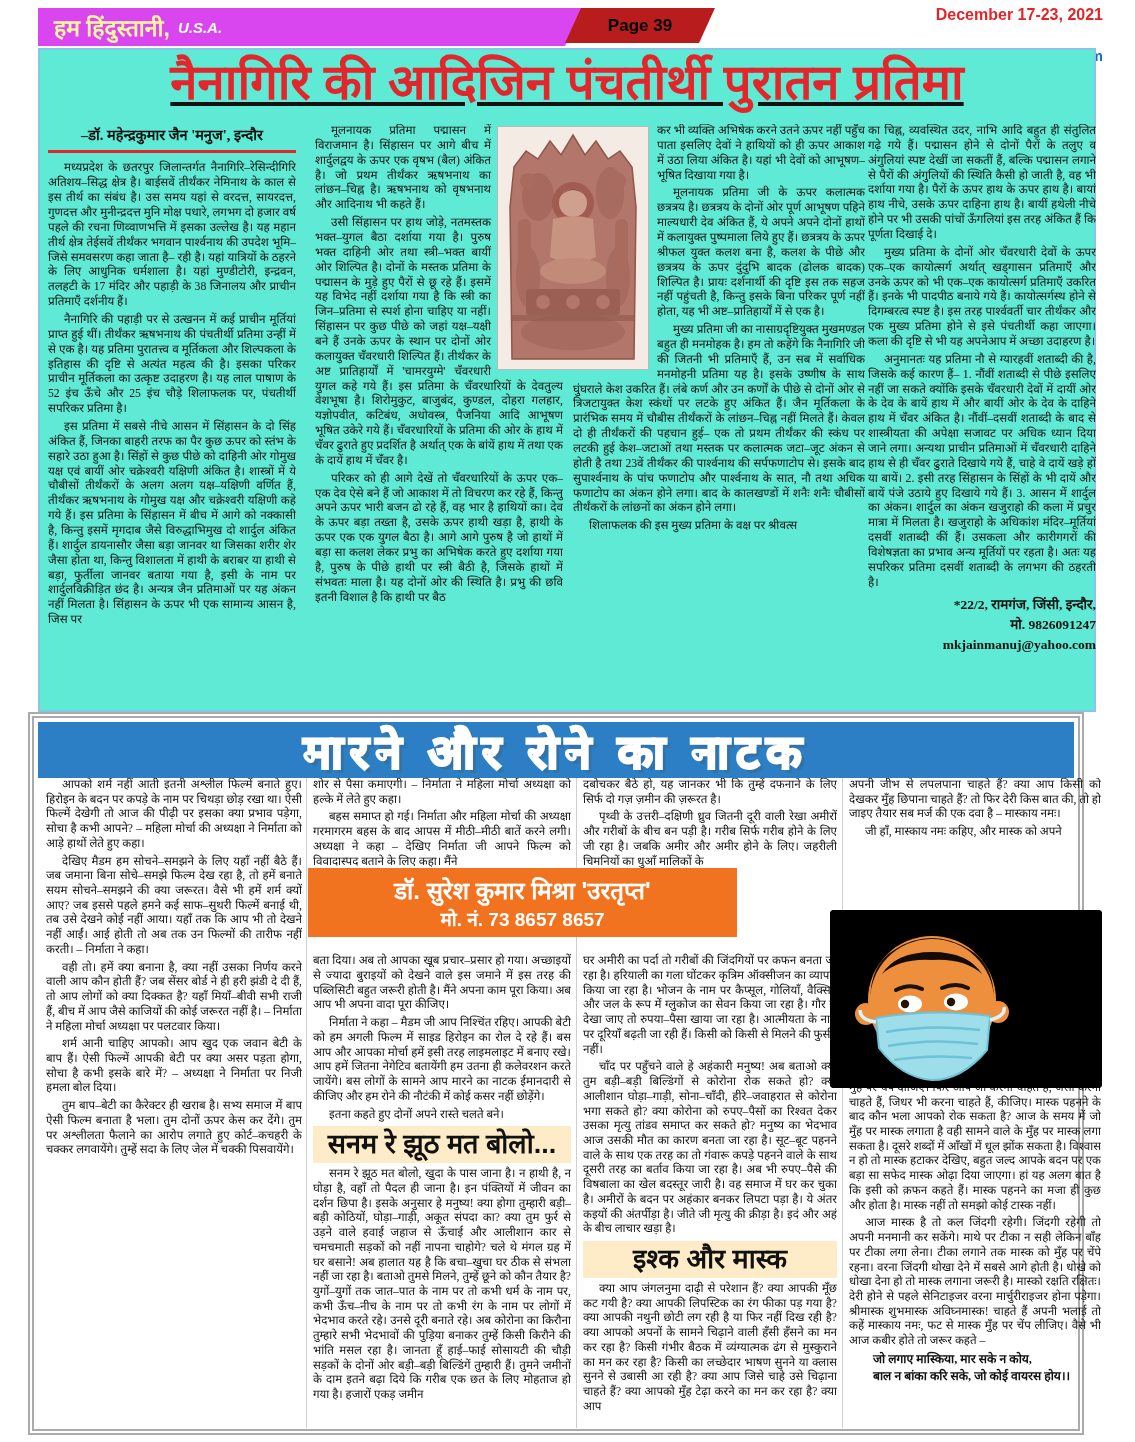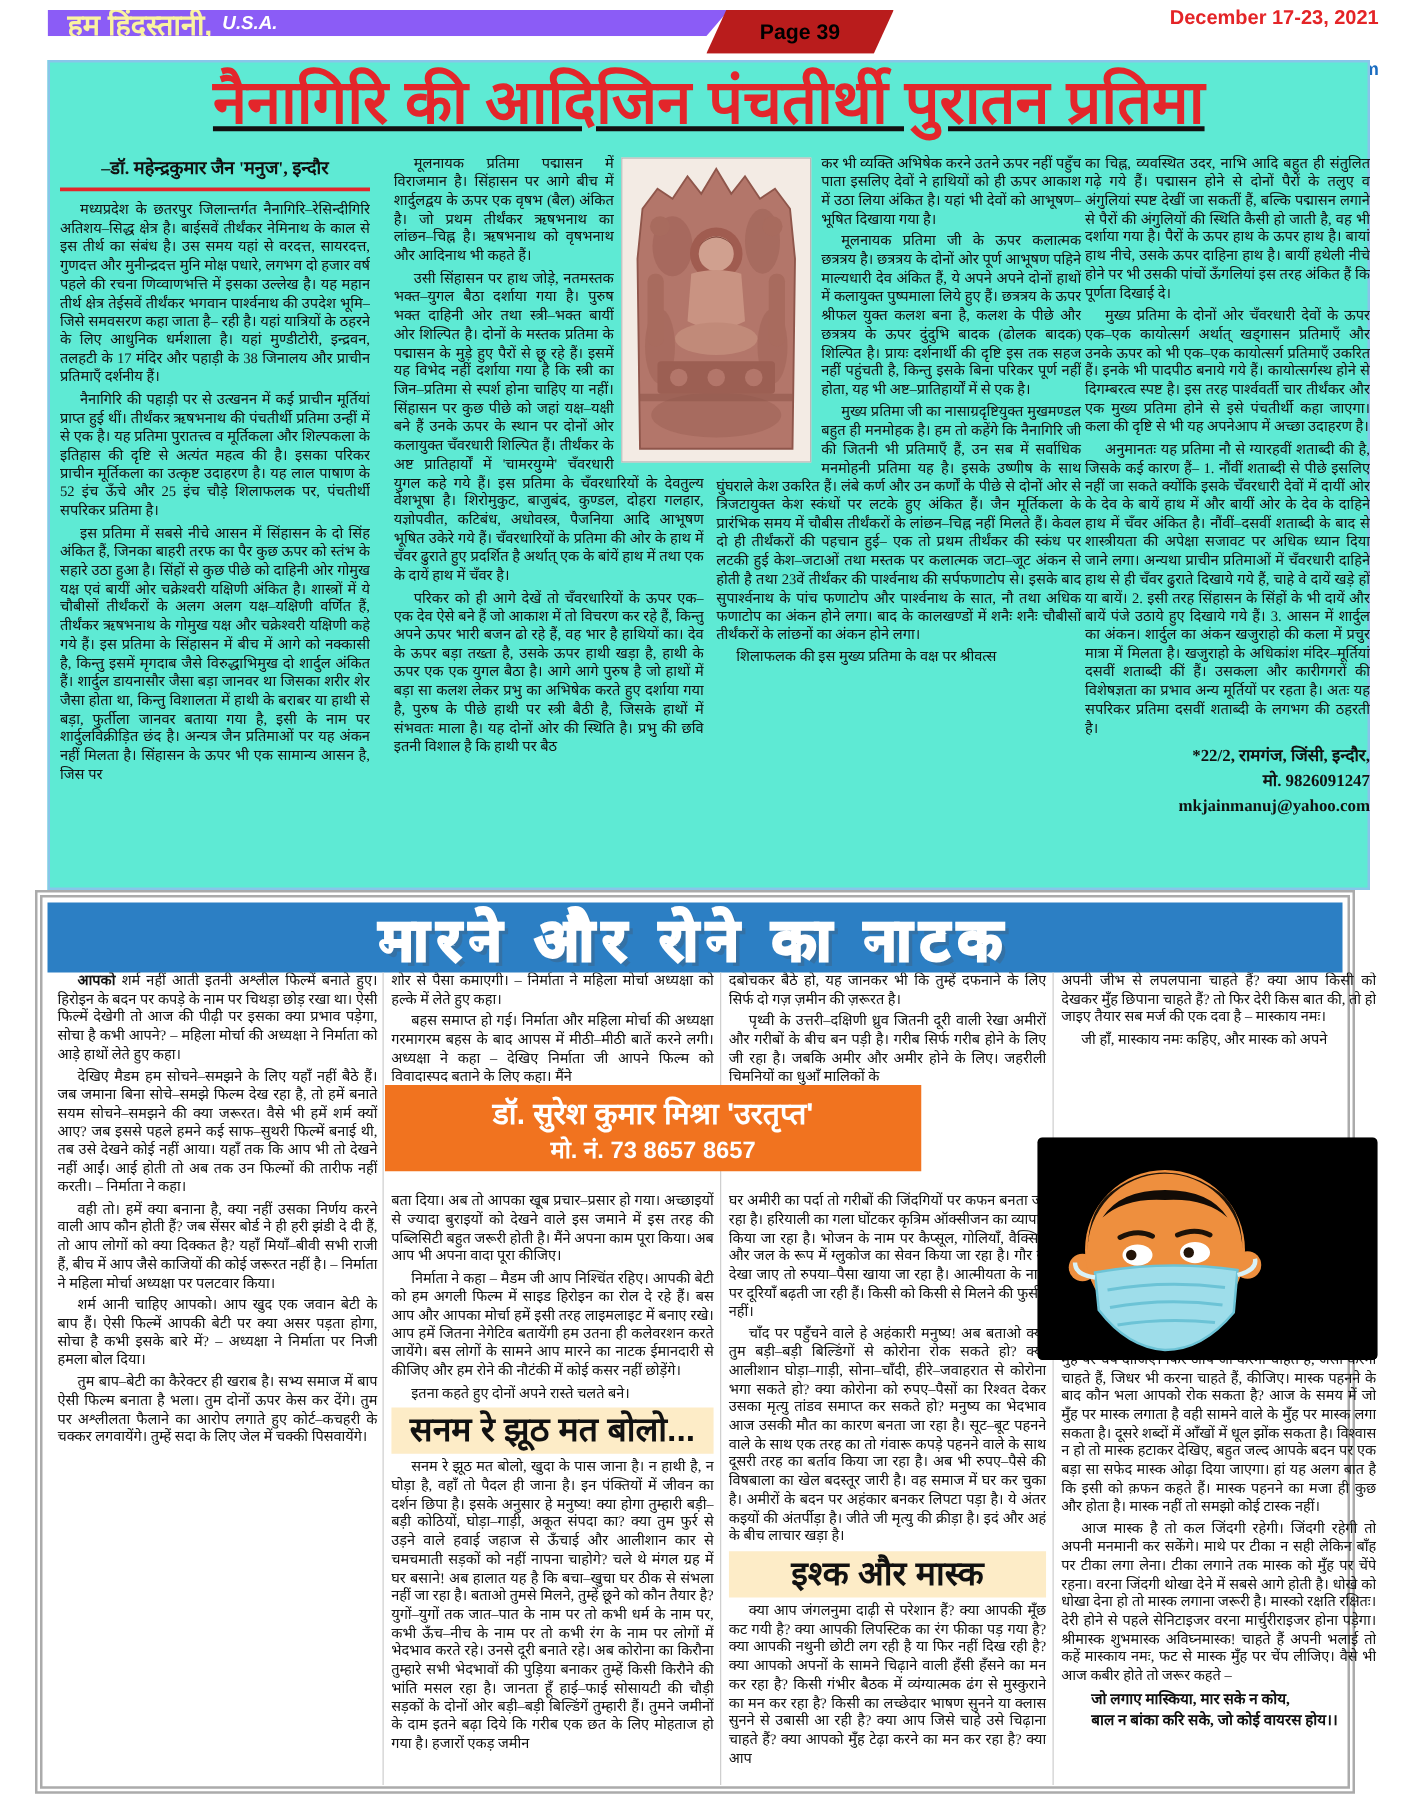--- a/index.html
+++ b/index.html
@@ -1,20 +1,20 @@
 <!DOCTYPE html>
 <html><head>
 <meta charset="utf-8">
 <style>
   html,body{margin:0;padding:0;}
   body{width:1135px;height:1442px;position:relative;background:#fff;
        font-family:"Liberation Serif","DejaVu Serif",serif;color:#111;}
 
   
-  #masthead-bar{position:absolute;left:38px;top:8px;width:545px;height:21px;background:#8b5cf6;
+  #masthead-bar{position:absolute;left:38px;top:8px;width:545px;height:38px;background:#d946ef;
     clip-path:polygon(0 0,100% 0,calc(100% - 18px) 100%,0 100%);
     display:flex;align-items:center;padding-left:16px;box-sizing:border-box;}
   .masthead-main{color:#faf3a0;font-weight:bold;font-size:23px;font-family:"Liberation Sans",sans-serif;}
   .masthead-usa{color:#fff;font-style:italic;font-weight:bold;font-size:15px;margin-left:8px;font-family:"Liberation Sans",sans-serif;}
   #page-badge{position:absolute;left:565px;top:8px;width:150px;height:35px;background:#b91c1c;
     clip-path:polygon(16px 0,100% 0,calc(100% - 16px) 100%,0 100%);
     display:flex;align-items:center;justify-content:center;font-family:"Liberation Sans",sans-serif;
     font-weight:bold;font-size:17px;color:#000;}
   #header-right{position:absolute;right:32px;top:6px;text-align:right;font-family:"Liberation Sans",sans-serif;}
   #header-date{color:#e42427;font-weight:bold;font-size:16px;}
@@ -58,21 +58,21 @@
     color:#fff;text-align:center;font-family:"Liberation Sans",sans-serif;}
   #author-name{font-size:24px;font-weight:bold;margin-top:5px;}
   #author-phone{font-size:19px;font-weight:bold;}
   .sp-orange{height:82px;}
   .sp-mask{height:238px;}
   .sect-head{background:#fdecc7;text-align:center;font-weight:bold;font-size:27px;
     font-family:"Liberation Sans",sans-serif;margin:4px 0;padding:3px 0;line-height:1.15;}
   #mask-illo{position:absolute;left:796px;top:192px;width:272px;height:178px;background:#000;
     border-radius:4px;overflow:hidden;}
   .couplet{font-weight:bold;text-indent:24px !important;margin:2px 0 !important;font-size:12.2px;}
-  .lead{font-weight:bold;}
+  .lead{font-weight:normal;}
 </style>
 </head>
 <body>
 
 <div id="masthead-bar">
   <span class="masthead-main">हम हिंदुस्तानी,</span>
   <span class="masthead-usa">U.S.A.</span>
 </div>
 <div id="page-badge">Page 39</div>
 <div id="header-right">

